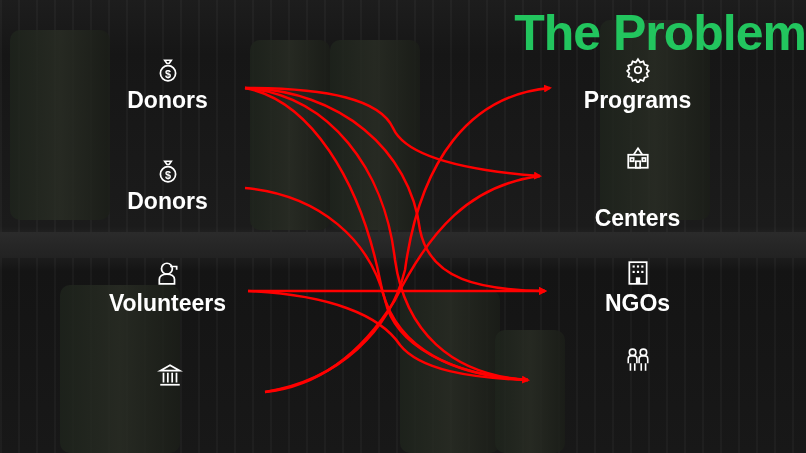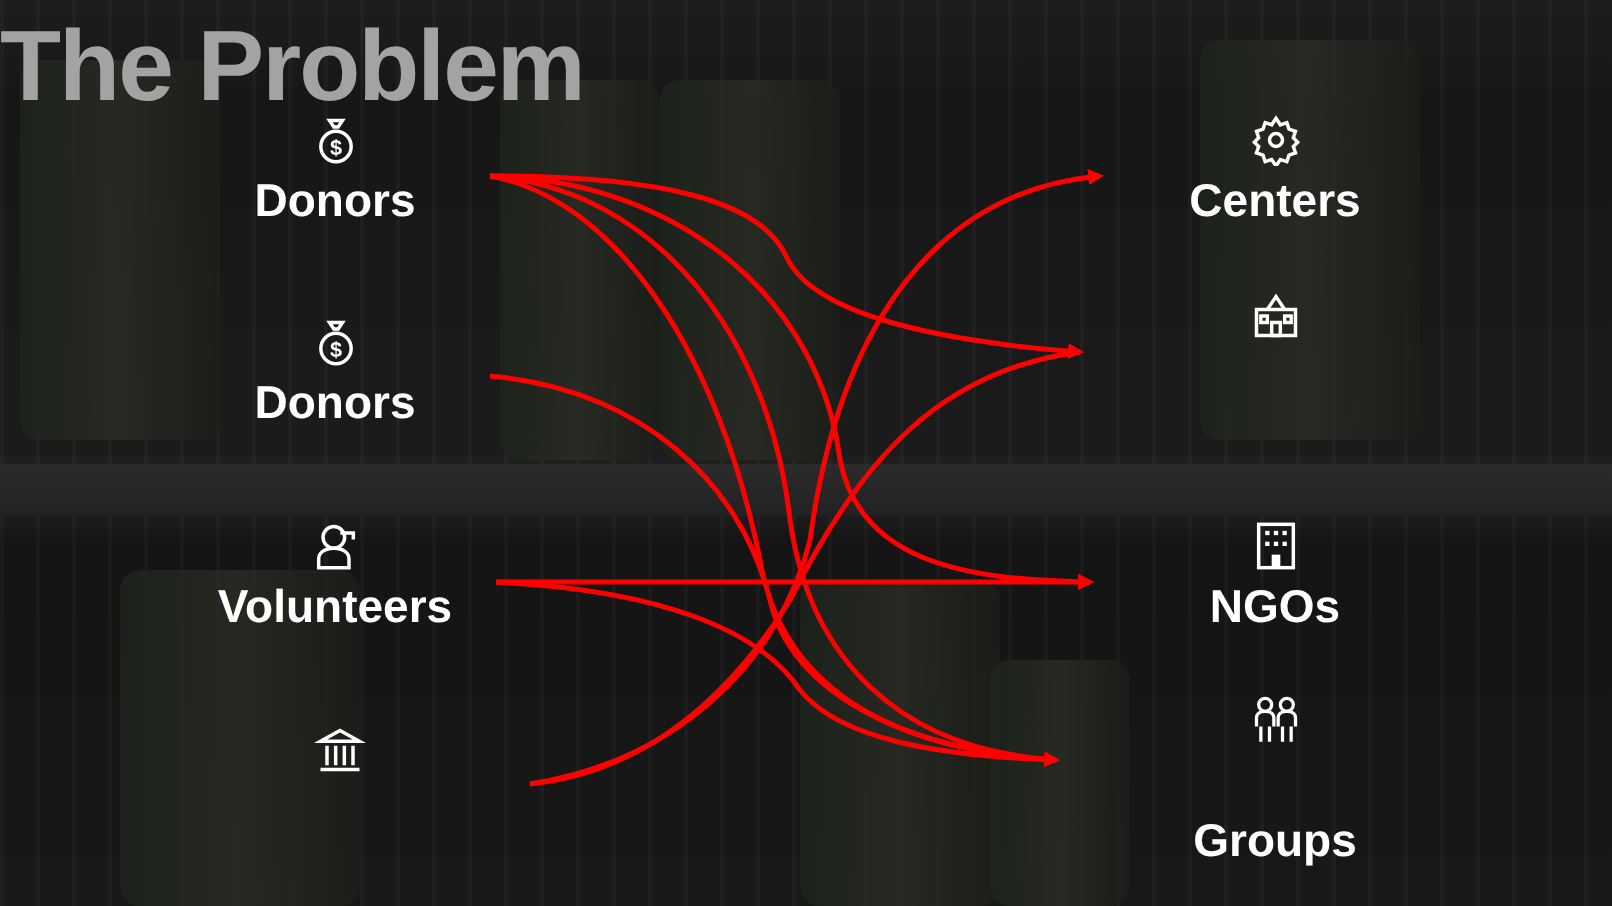--- a/index.html
+++ b/index.html
@@ -19,22 +19,22 @@
     position: absolute; left: 0; right: 0; height: 26px;
     background: linear-gradient(180deg, #2b2b2b, #222);
   }
   .bg .can {
     position: absolute; border-radius: 10px;
     background: linear-gradient(90deg, #1e241c, #2a2e25 50%, #1b1e18);
     opacity: 0.8;
   }
   .title {
     position: absolute; left: 0; right: 0; top: 4px;
-    text-align: left;
-    color: #a3a3a3;
+    text-align: right;
+    color: #22c55e;
     font-weight: bold; font-size: 50px; letter-spacing: -1px;
   }
   svg.arrows { position: absolute; inset: 0; }
   .node {
     position: absolute; text-align: center; color: #fff;
     font-weight: bold; font-size: 23px; line-height: 30px;
   }
   .node .icon {
     display: block; margin: 0 auto 2px auto; width: 26px; height: 26px;
   }
@@ -122,33 +122,34 @@
     </svg>
 </div>
 
 <div class="node" style="left:560px;top:57px;width:155px;">
   <svg class="icon" viewBox="0 0 24 24">
       <g fill="none" stroke="#fff" stroke-width="1.6">
         <circle cx="12" cy="12" r="3"></circle>
         <path d="M12 2l2 3 3-1 1 3 3 1-1 3 2 2-2 2 1 3-3 1-1 3-3-1-2 3-2-3-3 1-1-3-3-1 1-3-2-2 2-2-1-3 3-1 1-3 3 1z"></path>
       </g>
     </svg>
-  <span>Centers</span>
+  <span>Programs</span>
 </div>
 <div class="node" style="left:555px;top:145px;width:165px;">
   <svg class="icon" viewBox="0 0 24 24">
       <g fill="none" stroke="#fff" stroke-width="1.6">
         <path d="M8 9l4-6 4 6"></path>
         <rect x="3" y="9" width="18" height="12"></rect>
         <rect x="10" y="15" width="4" height="6"></rect>
         <rect x="5" y="12" width="3" height="3"></rect>
         <rect x="16" y="12" width="3" height="3"></rect>
       </g>
     </svg>
   <br>
+  <span>Centers</span>
 </div>
 <div class="node" style="left:575px;top:260px;width:125px;">
   <svg class="icon" viewBox="0 0 24 24">
       <g fill="none" stroke="#fff" stroke-width="1.6">
         <rect x="4" y="2" width="16" height="20"></rect>
       </g>
       <g fill="#fff">
         <rect x="7" y="5" width="2" height="2"></rect>
         <rect x="11" y="5" width="2" height="2"></rect>
         <rect x="15" y="5" width="2" height="2"></rect>
@@ -163,14 +164,13 @@
 <div class="node" style="left:540px;top:347px;width:195px;">
   <svg class="icon" viewBox="0 0 24 24">
       <g fill="none" stroke="#fff" stroke-width="1.5">
         <circle cx="7" cy="5" r="3"></circle>
         <circle cx="17" cy="5" r="3"></circle>
         <path d="M3 15v-4c0-2 2-3 4-3s4 1 4 3v4M5 15v7M9 15v7"></path>
         <path d="M13 15v-4c0-2 2-3 4-3s4 1 4 3v4M15 15v7M19 15v7"></path>
       </g>
     </svg>
   <br>
-  <span>Groups</span>
 </div>
 
 </body></html>

